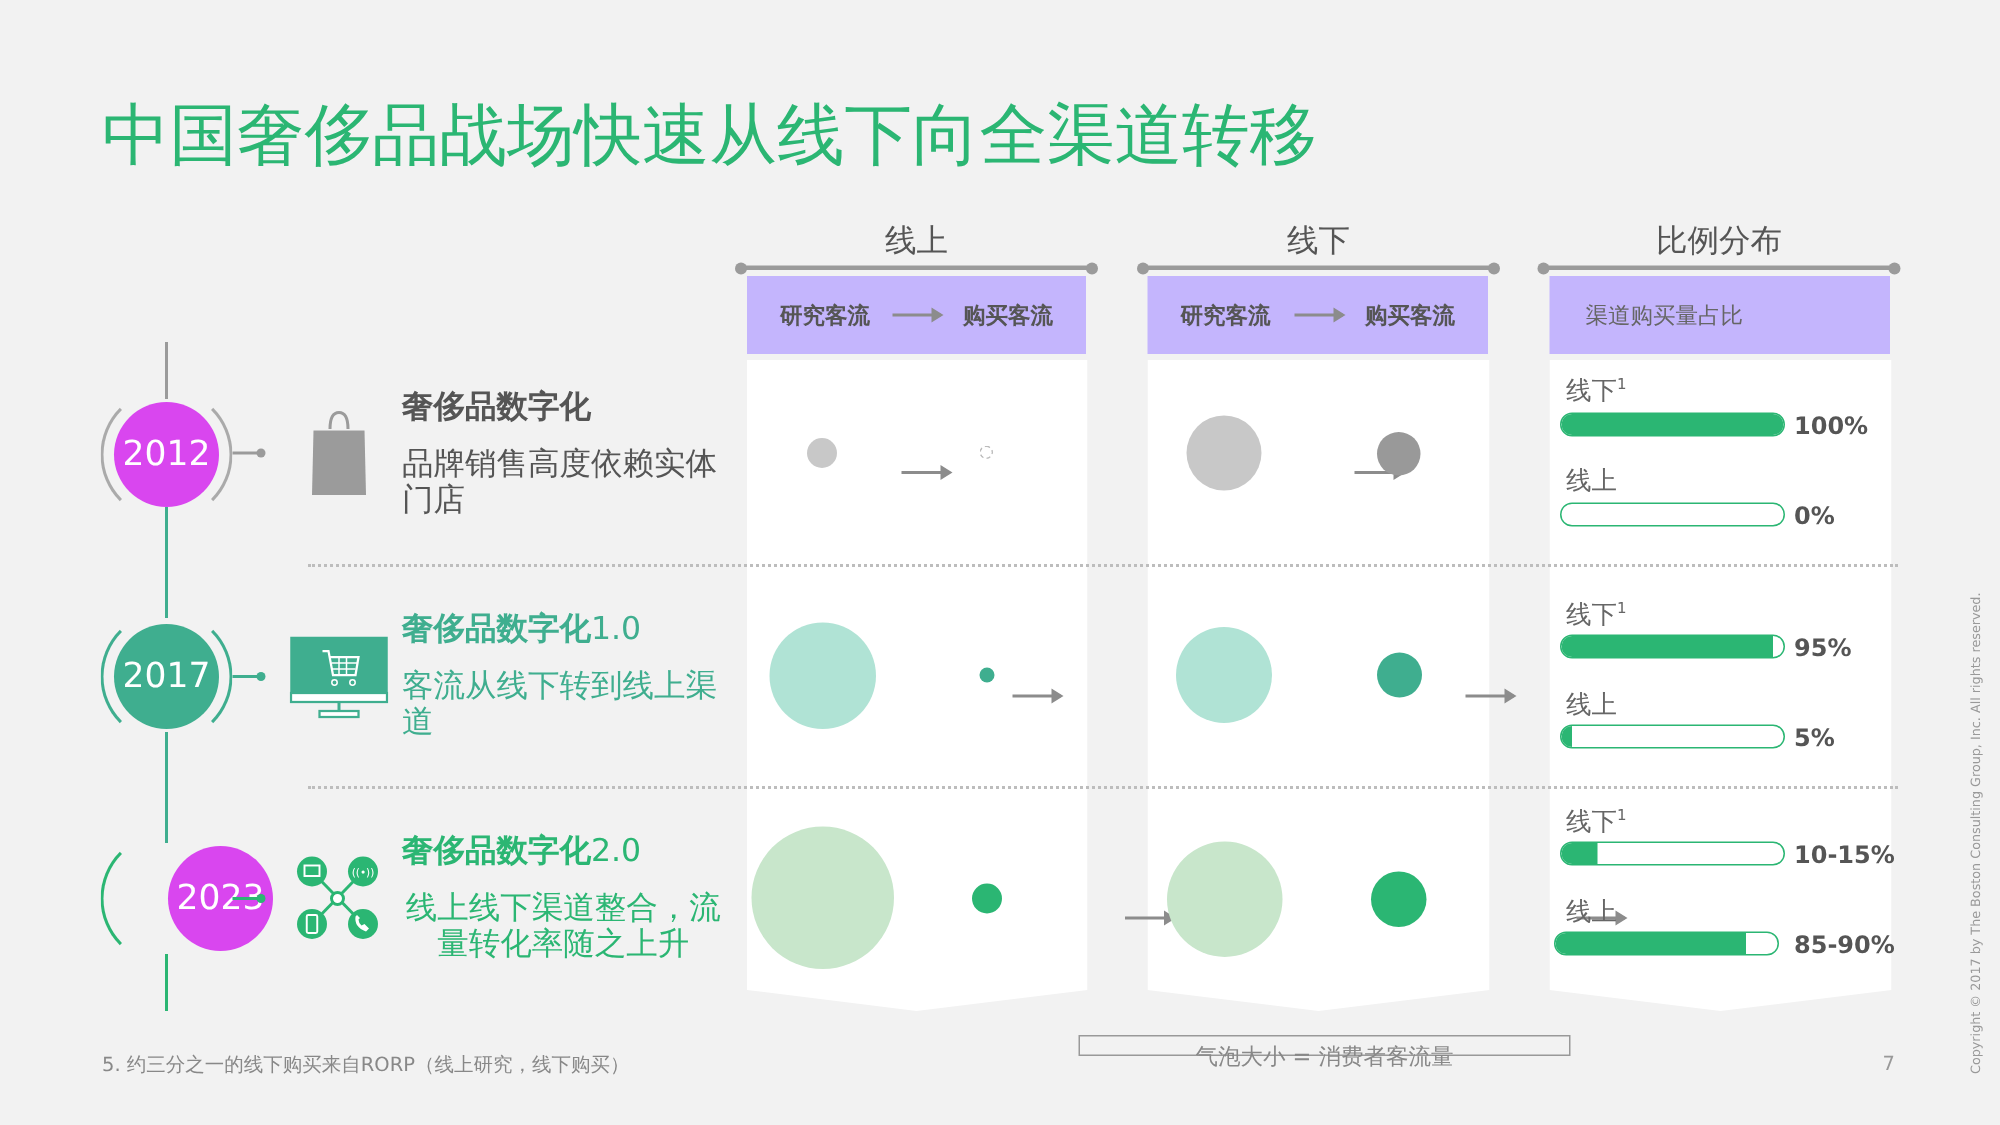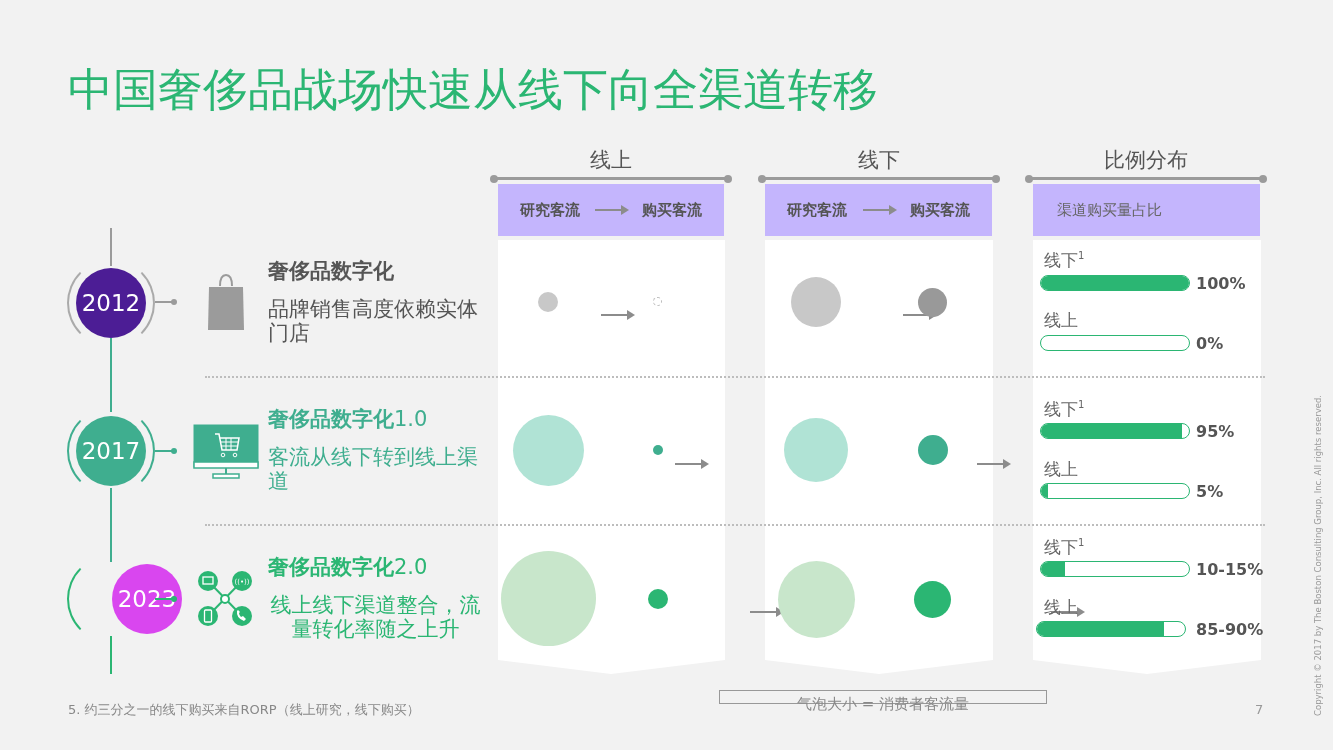--- a/index.html
+++ b/index.html
@@ -87,21 +87,21 @@
 <div class="abs dotline" style="left:205px;top:524px;width:1060px;"></div>
 
 
 <div class="abs vline" style="left:110px;top:228px;height:38px;background:#9b9b9b;"></div>
 <div class="abs vline" style="left:110px;top:338px;height:74px;background:#3fae8f;"></div>
 <div class="abs vline" style="left:110px;top:488px;height:74px;background:#3fae8f;"></div>
 <div class="abs vline" style="left:110px;top:636px;height:38px;background:#2bb673;"></div>
 
 
 <div class="abs ring" style="left:67px;top:259px;width:88px;height:88px;border-left-color:#aaa;border-right-color:#aaa;"></div>
-<div class="abs yearc" style="left:76px;top:268px;width:70px;height:70px;background:#4c1d95;text-align:center;">2012</div>
+<div class="abs yearc" style="left:76px;top:268px;width:70px;height:70px;background:#d946ef;text-align:center;">2012</div>
 <div class="abs conn" style="left:155px;top:301px;width:18px;background:#9b9b9b;"></div>
 <div class="abs conn-dot" style="left:171px;top:299px;background:#9b9b9b;"></div>
 <svg class="abs" style="left:206px;top:272px;" width="40" height="60">
   <path d="M14 14 Q14 3 20 3 Q26 3 26 14" fill="none" stroke="#9b9b9b" stroke-width="2"></path>
   <polygon points="3,15 37,15 38,58 2,58" fill="#9b9b9b"></polygon>
 </svg>
 <div class="abs row-title" style="left:268px;top:257px;color:#555;">奢侈品数字化</div>
 <div class="abs row-desc" style="left:268px;top:297px;color:#555;">品牌销售高度依赖实体门店</div>
 
 

